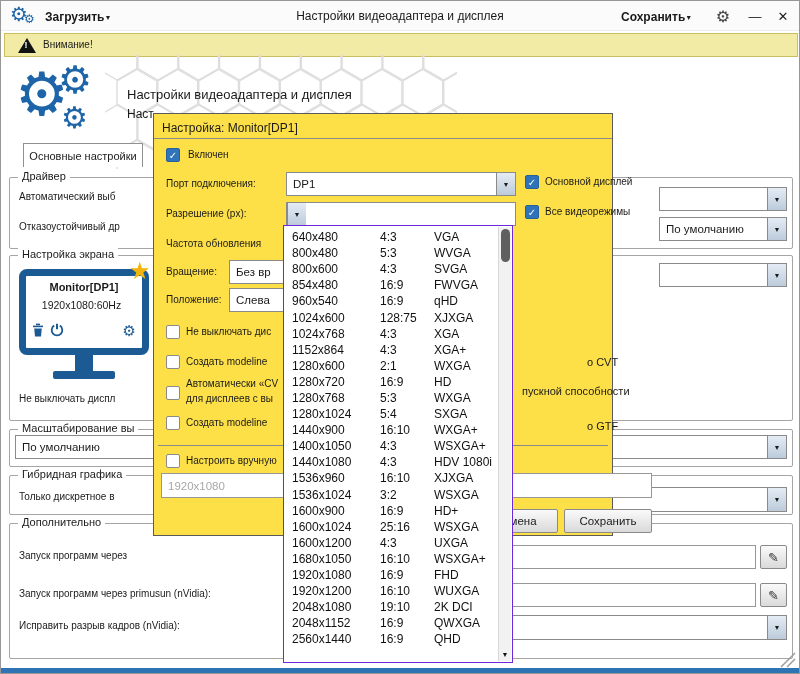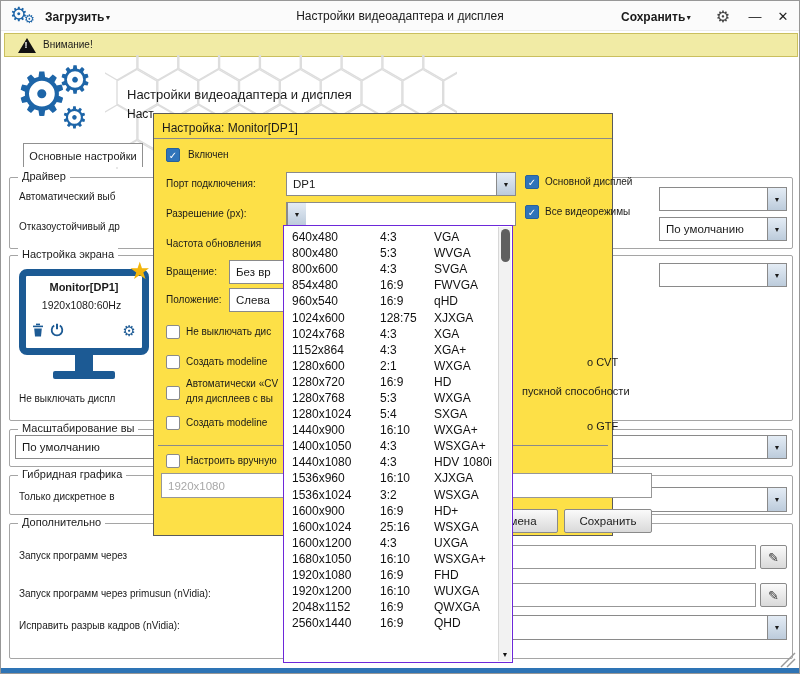--- a/index.html
+++ b/index.html
@@ -403,20 +403,25 @@
           <span class="res-col-res">1920x1080</span>
           <span class="res-col-ratio">16:9</span>
           <span class="res-col-name">FHD</span>
         </div>
         <div class="res-row">
           <span class="res-col-res">1920x1200</span>
           <span class="res-col-ratio">16:10</span>
           <span class="res-col-name">WUXGA</span>
         </div>
         <div class="res-row">
+          <span class="res-col-res">2048x1080</span>
+          <span class="res-col-ratio">19:10</span>
+          <span class="res-col-name">2K DCI</span>
+        </div>
+        <div class="res-row">
           <span class="res-col-res">2048x1152</span>
           <span class="res-col-ratio">16:9</span>
           <span class="res-col-name">QWXGA</span>
         </div>
         <div class="res-row">
           <span class="res-col-res">2560x1440</span>
           <span class="res-col-ratio">16:9</span>
           <span class="res-col-name">QHD</span>
         </div>
       </div>

